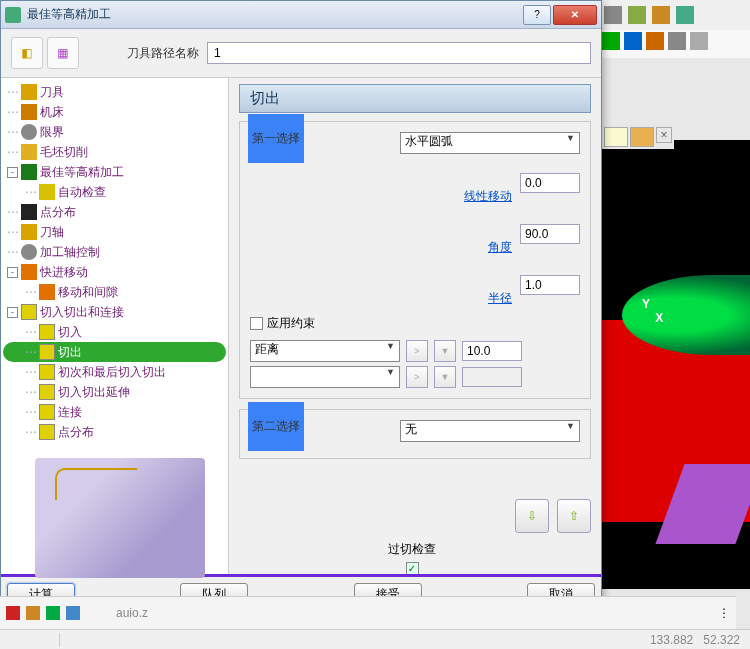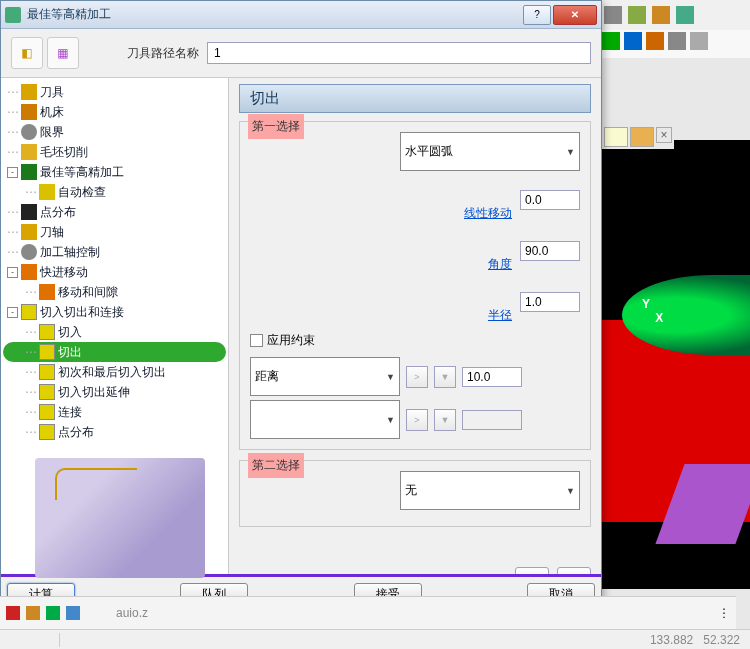--- a/index.html
+++ b/index.html
@@ -28,44 +28,44 @@
   .name-input { flex: 1; height: 22px; border: 1px solid #a0a0c0; padding: 0 6px; background: #fff; }
   
   
   .body { flex: 1; display: flex; overflow: hidden; border-top: 1px solid #ccc; }
   .tree-pane { width: 228px; background: #fff; border-right: 1px solid #ccc; overflow-y: auto; padding: 4px 2px; }
   .tree-item { display: flex; align-items: center; height: 20px; padding-left: 4px; gap: 3px; cursor: default; white-space: nowrap; }
   .tree-item.selected { background: #2fa82f; border-radius: 10px; }
   .exp { width: 11px; height: 11px; border: 1px solid #888; background: #fff; display: flex; align-items: center; justify-content: center; font-size: 9px; line-height: 1; color: #555; flex-shrink: 0; }
   .dots { width: 11px; display: inline-block; text-align: center; color: #aaa; flex-shrink: 0; }
   .ticon { width: 16px; height: 16px; display: inline-block; flex-shrink: 0; }
-  .tree-label { color: #0f172a; }
+  .tree-label { color: #701a75; }
   
   
   .ic-tool { background: #d9a300; }
   .ic-machine { background: #cc7a00; }
   .ic-limit { background: #888; border-radius: 50%; }
   .ic-stock { background: #e0b020; }
   .ic-green { background: #1a7a1a; }
   .ic-check { background: #d9c000; }
   .ic-points { background: #222; }
   .ic-rapid { background: #e07000; }
   .ic-yellow-u { background: #e0d000; border: 1px solid #888; }
   .preview-box { width: 170px; height: 120px; margin: 0 auto; background: linear-gradient(135deg,#d4cce8 30%,#a89bd0 70%); border-radius: 4px; position: relative; }
   .preview-box::before { content:""; position:absolute; left:20px; top:10px; width:80px; height:30px; border-top:2px solid #c90; border-left:2px solid #c90; border-radius: 10px 0 0 0; }
   
   
   .right-panel { flex: 1; padding: 6px 10px 6px 10px; overflow-y: auto; background:#f0f0f0; }
   .section-title { background: linear-gradient(#dce8f5,#b8ccdf); border: 1px solid #7a99bb; padding: 4px 10px; font-size: 15px; color: #1a3a5a; margin-bottom: 8px; }
   .group { border: 1px solid #c8c8c8; padding: 10px; margin-bottom: 10px; position: relative; background: #f0f0f0; }
-  .group-label { position: absolute; top: -8px; left: 8px; background: #fca5a5; padding: 4px 4px; color: #333; }
+  .group-label { position: absolute; top: -8px; left: 8px; background: #3b82f6; padding: 16px 4px; color: #333; }
   .row { display: flex; align-items: center; margin-bottom: 6px; justify-content: flex-end; gap: 8px; }
   .row .link { color: #0050d0; text-decoration: underline; cursor: pointer; margin-top: 28px; }
   .num-input { width: 60px; height: 20px; border: 1px solid #a0a0c0; padding: 0 4px; background: #fff; }
-  .sel { width: 180px; height: 39px; border: 1px solid #888; background: #fff; padding: 0 4px; display:flex; align-items:center; justify-content:space-between; }
+  .sel { width: 180px; height: 22px; border: 1px solid #888; background: #fff; padding: 0 4px; display:flex; justify-content:space-between; }
   .sel .arrow { font-size: 9px; color: #444; }
   .chk-row { display: flex; align-items: center; gap: 4px; margin: 8px 0; }
   .chk { width: 13px; height: 13px; border: 1px solid #888; background: #fff; }
   .constraint-row { display: flex; gap: 6px; align-items: center; }
   .constraint-row .sel { width: 150px; }
   .sq-btn { width: 22px; height: 22px; border: 1px solid #a0a0c0; background: linear-gradient(#fdfdfd,#e8e8e8); display:flex;align-items:center;justify-content:center; font-size:9px; }
   .sq-btn.disabled { color:#aaa; }
   
   
   .panel-bottom { display: flex; justify-content: flex-end; gap: 8px; align-items: center; margin-top: 40px; }

